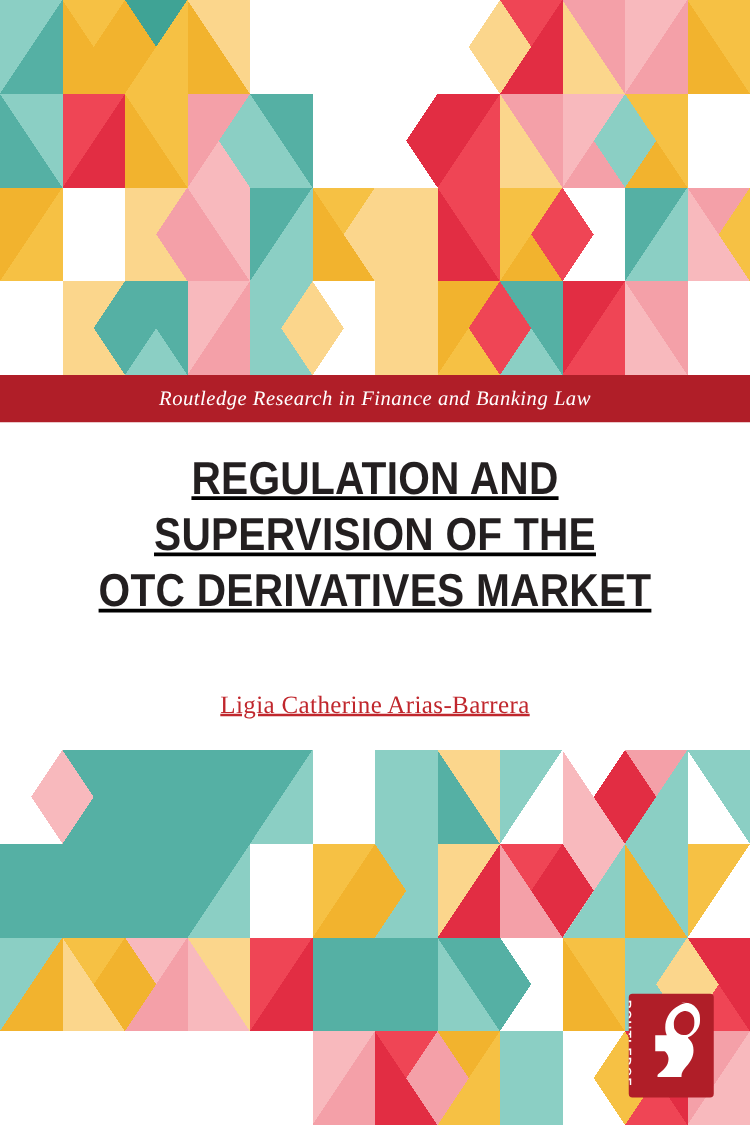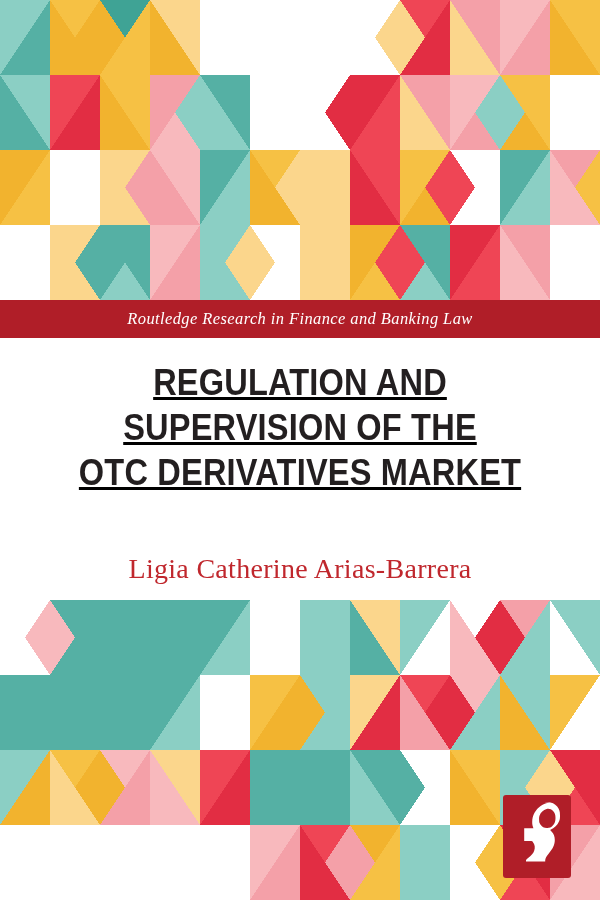--- a/index.html
+++ b/index.html
@@ -83,23 +83,24 @@
   #author-block {
     position: absolute;
     left: 0;
     top: 215px;
     width: 600px;
     text-align: center;
   }
   #author-block .author-name {
     color: #C0272D;
     font-family: "Liberation Serif", serif;
-    font-size: 28px;
+    font-size: 20px;
     letter-spacing: 0.3px;
     white-space: nowrap;
+    text-decoration: underline;
   }
 
   
   #routledge-logo {
     position: absolute;
     left: 503px;
     top: 795px;
     width: 68px;
     height: 83px;
     background: #B01E28;

